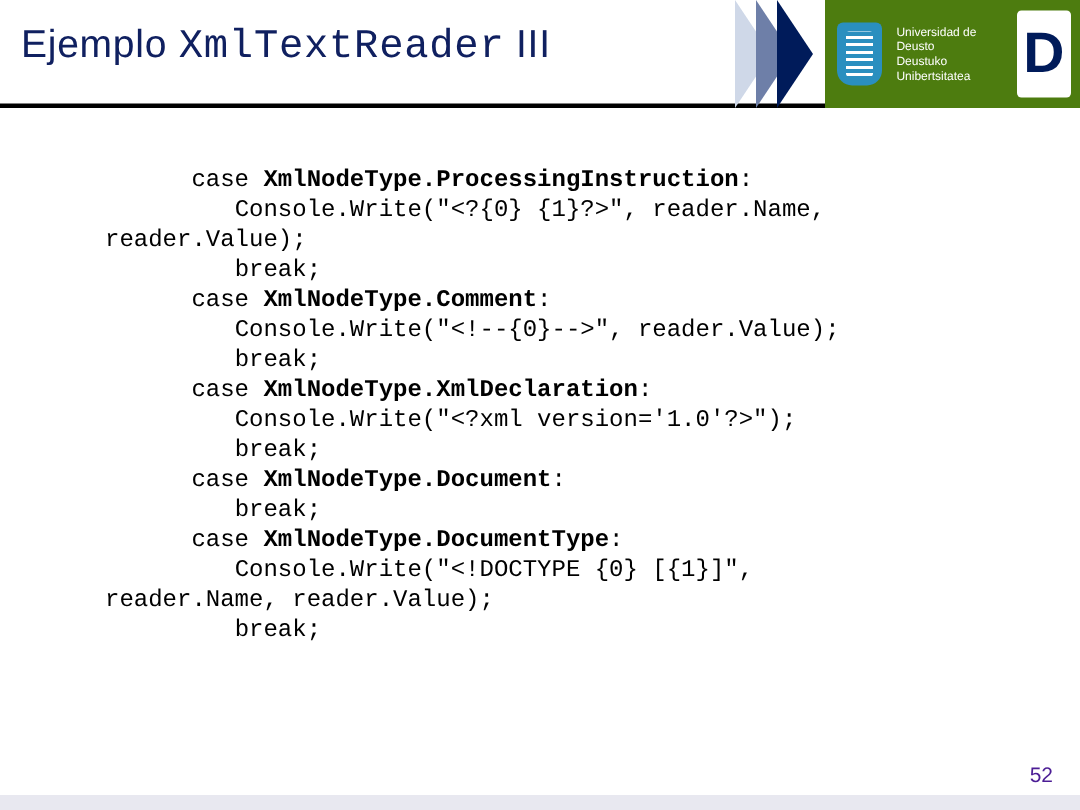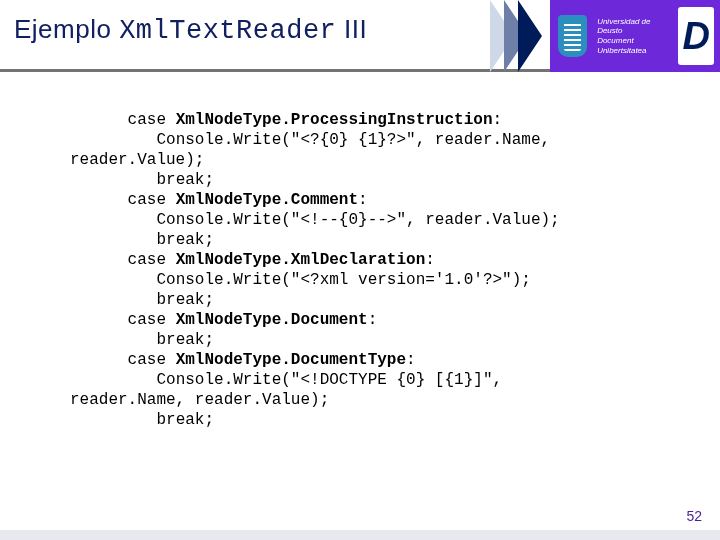--- a/index.html
+++ b/index.html
@@ -7,21 +7,21 @@
     width: 720px;
     height: 540px;
     background: #fff;
     font-family: Verdana, Arial, sans-serif;
     position: relative;
     overflow: hidden;
   }
   .header {
     position: relative;
     height: 72px;
-    border-bottom: 3px solid #737373;
+    border-bottom: 3px solid #000000;
   }
   .title {
     font-family: Verdana, Geneva, sans-serif;
     font-size: 26px;
     color: #102060;
     padding: 14px 0 0 14px;
     letter-spacing: 0.5px;
   }
   .title .mono {
     font-family: "Courier New", monospace;
@@ -45,26 +45,25 @@
     position: absolute;
     width: 0; height: 0;
     border-top: 36px solid transparent;
     border-bottom: 36px solid transparent;
   }
   .chev.c1 { left: 0;  border-left: 24px solid #cfd8e8; }
   .chev.c2 { left: 14px; border-left: 24px solid #6e7fa8; }
   .chev.c3 { left: 28px; border-left: 24px solid #001b5a; }
   .logo-box {
     flex: 1;
-    background: #6d28d9;
+    background: #4d7c0f;
     display: flex;
     align-items: center;
     gap: 10px;
     padding-left: 8px;
-    font-style: italic;
   }
   .crest {
     width: 36px; height: 42px;
     background: #2a8fbf;
     border-radius: 4px 4px 10px 10px;
     position: relative;
   }
   .crest::after {
     content: "";
     position: absolute;
@@ -119,21 +118,21 @@
   <div class="logo-wrap">
     <div class="chevrons">
       <div class="chev c1"></div>
       <div class="chev c2"></div>
       <div class="chev c3"></div>
     </div>
     <div class="logo-box">
       <div class="crest"></div>
       <div class="uni-text">
         <div>Universidad de Deusto</div>
-        <div>Document Unibertsitatea</div>
+        <div>Deustuko Unibertsitatea</div>
       </div>
       <div class="d-mark">D</div>
     </div>
   </div>
 </div>
 
 <div class="code-area" id="code-block"><div><span>      case </span><b>XmlNodeType.ProcessingInstruction</b><span>:</span></div><div><span>         Console.Write("&lt;?{0} {1}?&gt;", reader.Name,</span></div><div><span>reader.Value);</span></div><div><span>         break;</span></div><div><span>      case </span><b>XmlNodeType.Comment</b><span>:</span></div><div><span>         Console.Write("&lt;!--{0}--&gt;", reader.Value);</span></div><div><span>         break;</span></div><div><span>      case </span><b>XmlNodeType.XmlDeclaration</b><span>:</span></div><div><span>         Console.Write("&lt;?xml version='1.0'?&gt;");</span></div><div><span>         break;</span></div><div><span>      case </span><b>XmlNodeType.Document</b><span>:</span></div><div><span>         break;</span></div><div><span>      case </span><b>XmlNodeType.DocumentType</b><span>:</span></div><div><span>         Console.Write("&lt;!DOCTYPE {0} [{1}]",</span></div><div><span>reader.Name, reader.Value);</span></div><div><span>         break;</span></div></div>
 
 <div class="footer-bar"></div>
 <div class="page-num">52</div>

